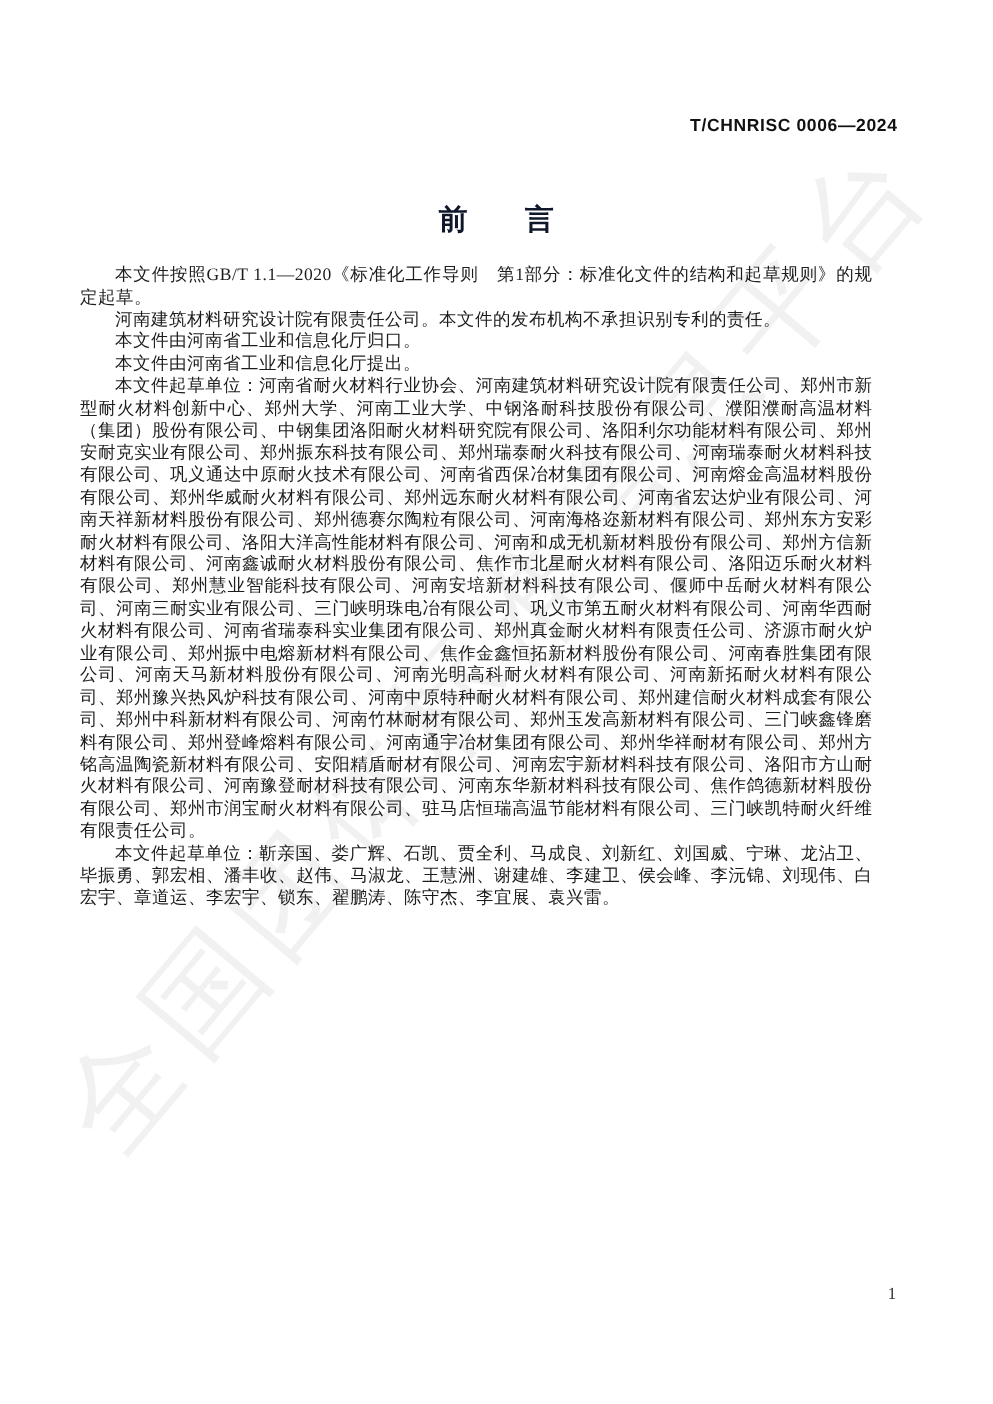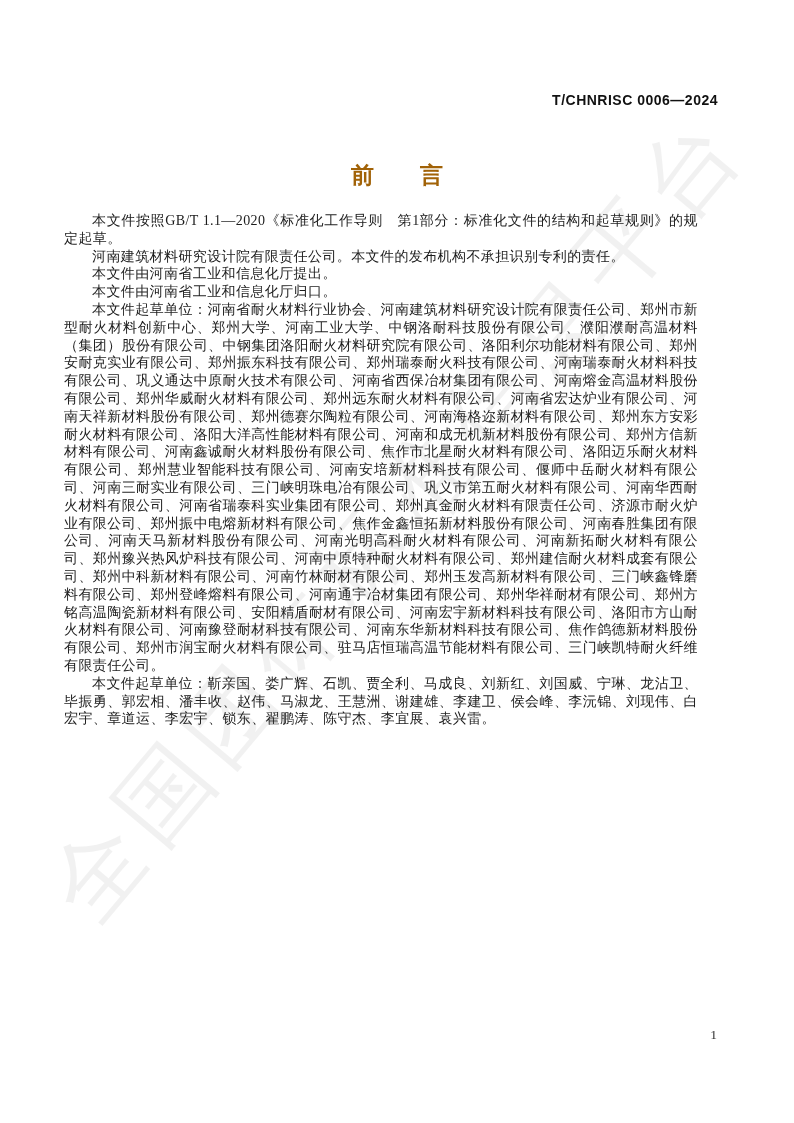--- a/index.html
+++ b/index.html
@@ -45,21 +45,21 @@
   .doc-title {
     position: absolute;
     top: 160px;
     left: 0;
     width: 100%;
     margin: 0;
     text-align: center;
     font-family: "Liberation Sans", sans-serif;
     font-size: 23px;
     font-weight: 700;
-    color: #a16207;
+    color: #0f172a;
     z-index: 1;
   }
   .body-text {
     position: absolute;
     top: 212px;
     left: 64px;
     width: 634px;
     z-index: 1;
     font-size: 14px;
     line-height: 17.8px;
@@ -86,21 +86,21 @@
 
   <div class="watermark">全国团体标准信息平台</div>
 
   <div class="header-code">T/CHNRISC 0006—2024</div>
 
   <h1 class="doc-title">前　　言</h1>
 
   <div class="body-text">
     <p>本文件按照GB/T 1.1—2020《标准化工作导则　第1部分：标准化文件的结构和起草规则》的规定起草。</p>
     <p>河南建筑材料研究设计院有限责任公司。本文件的发布机构不承担识别专利的责任。</p>
+    <p>本文件由河南省工业和信息化厅归口。</p>
     <p>本文件由河南省工业和信息化厅提出。</p>
-    <p>本文件由河南省工业和信息化厅归口。</p>
     <p>本文件起草单位：河南省耐火材料行业协会、河南建筑材料研究设计院有限责任公司、郑州市新型耐火材料创新中心、郑州大学、河南工业大学、中钢洛耐科技股份有限公司、濮阳濮耐高温材料（集团）股份有限公司、中钢集团洛阳耐火材料研究院有限公司、洛阳利尔功能材料有限公司、郑州安耐克实业有限公司、郑州振东科技有限公司、郑州瑞泰耐火科技有限公司、河南瑞泰耐火材料科技有限公司、巩义通达中原耐火技术有限公司、河南省西保冶材集团有限公司、河南熔金高温材料股份有限公司、郑州华威耐火材料有限公司、郑州远东耐火材料有限公司、河南省宏达炉业有限公司、河南天祥新材料股份有限公司、郑州德赛尔陶粒有限公司、河南海格迩新材料有限公司、郑州东方安彩耐火材料有限公司、洛阳大洋高性能材料有限公司、河南和成无机新材料股份有限公司、郑州方信新材料有限公司、河南鑫诚耐火材料股份有限公司、焦作市北星耐火材料有限公司、洛阳迈乐耐火材料有限公司、郑州慧业智能科技有限公司、河南安培新材料科技有限公司、偃师中岳耐火材料有限公司、河南三耐实业有限公司、三门峡明珠电冶有限公司、巩义市第五耐火材料有限公司、河南华西耐火材料有限公司、河南省瑞泰科实业集团有限公司、郑州真金耐火材料有限责任公司、济源市耐火炉业有限公司、郑州振中电熔新材料有限公司、焦作金鑫恒拓新材料股份有限公司、河南春胜集团有限公司、河南天马新材料股份有限公司、河南光明高科耐火材料有限公司、河南新拓耐火材料有限公司、郑州豫兴热风炉科技有限公司、河南中原特种耐火材料有限公司、郑州建信耐火材料成套有限公司、郑州中科新材料有限公司、河南竹林耐材有限公司、郑州玉发高新材料有限公司、三门峡鑫锋磨料有限公司、郑州登峰熔料有限公司、河南通宇冶材集团有限公司、郑州华祥耐材有限公司、郑州方铭高温陶瓷新材料有限公司、安阳精盾耐材有限公司、河南宏宇新材料科技有限公司、洛阳市方山耐火材料有限公司、河南豫登耐材科技有限公司、河南东华新材料科技有限公司、焦作鸽德新材料股份有限公司、郑州市润宝耐火材料有限公司、驻马店恒瑞高温节能材料有限公司、三门峡凯特耐火纤维有限责任公司。</p>
     <p>本文件起草单位：靳亲国、娄广辉、石凯、贾全利、马成良、刘新红、刘国威、宁琳、龙沾卫、毕振勇、郭宏相、潘丰收、赵伟、马淑龙、王慧洲、谢建雄、李建卫、侯会峰、李沅锦、刘现伟、白宏宇、章道运、李宏宇、锁东、翟鹏涛、陈守杰、李宜展、袁兴雷。</p>
   </div>
 
   <div class="page-number">1</div>
 
 </div>
 
 </body></html>

